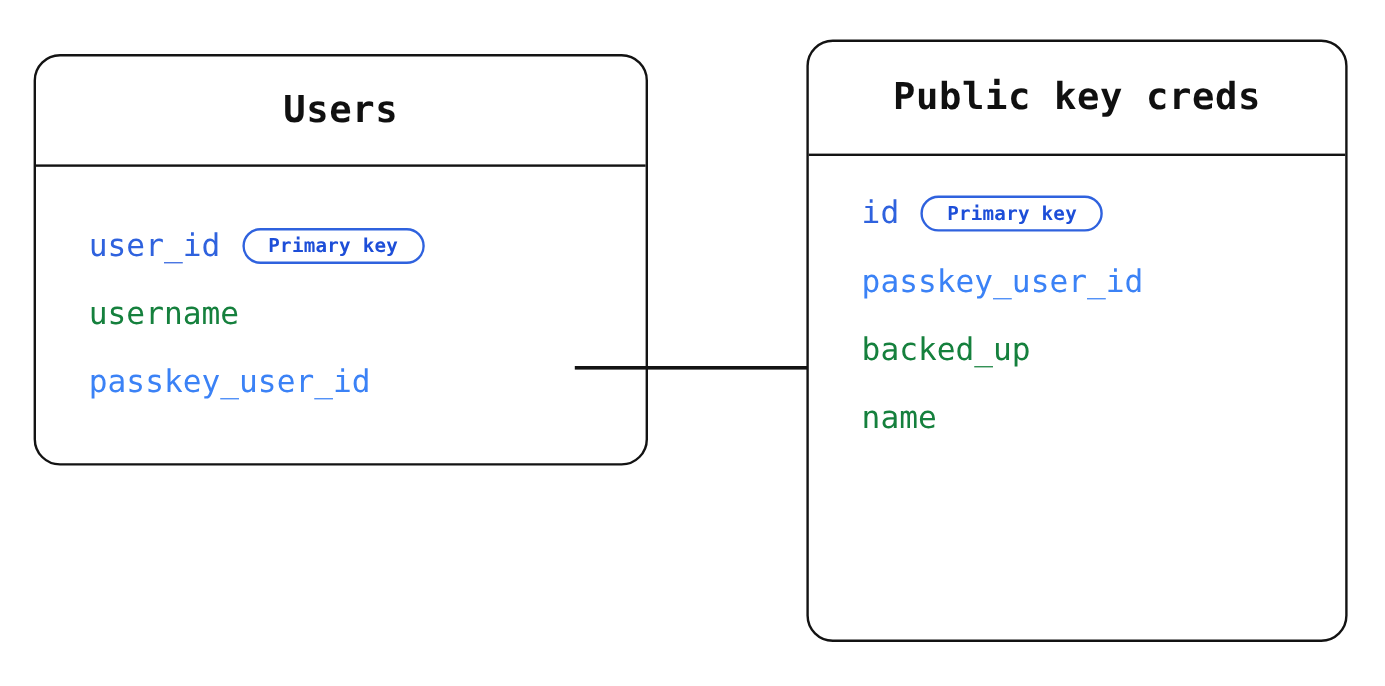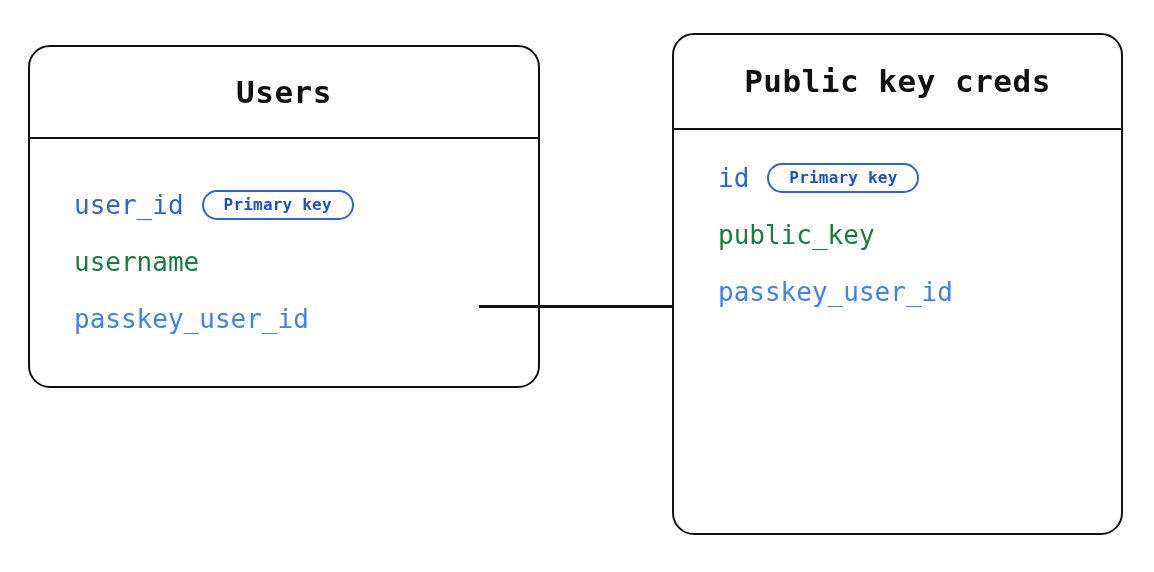--- a/index.html
+++ b/index.html
@@ -178,27 +178,30 @@
     </div>
     <div class="header-divider"></div>
 
     <div class="field-list">
 
       <div class="field-row">
         <span class="field-name is-key">id</span>
         <span class="key-badge">Primary key</span>
       </div>
 
-      <div class="field-row">
-        <span class="field-name">public_key</span>
-      </div>
 
       <div class="field-row">
         <span class="field-name is-foreign">passkey_user_id</span>
       </div>
 
-
+      <div class="field-row">
+        <span class="field-name">backed_up</span>
+      </div>
+
+      <div class="field-row">
+        <span class="field-name">name</span>
+      </div>
 
 
     </div>
   </div>
 
 </div>
 
 </body></html>

